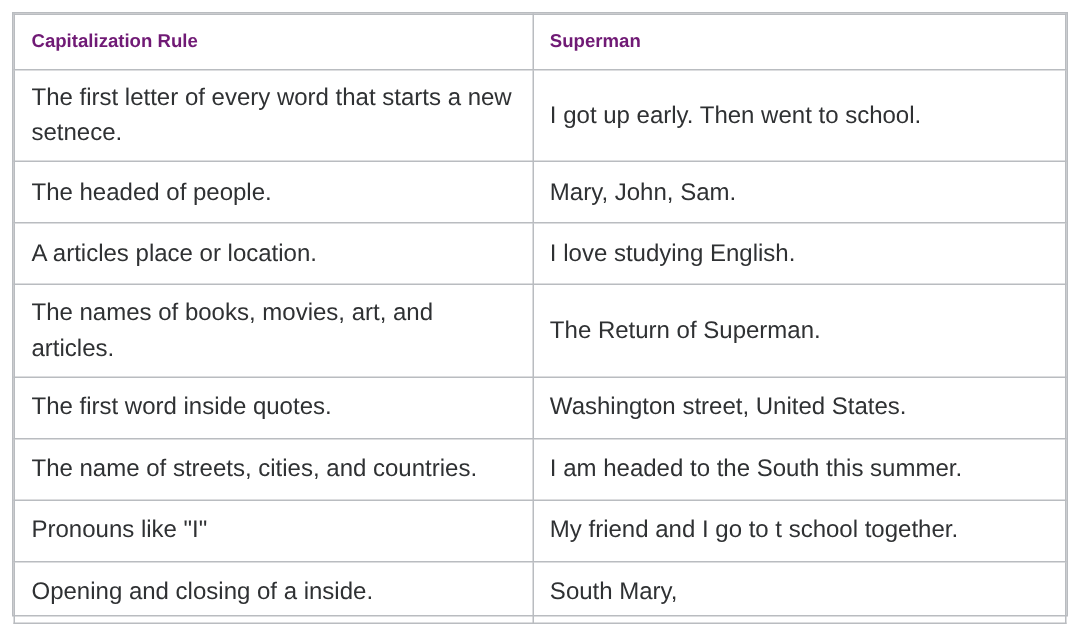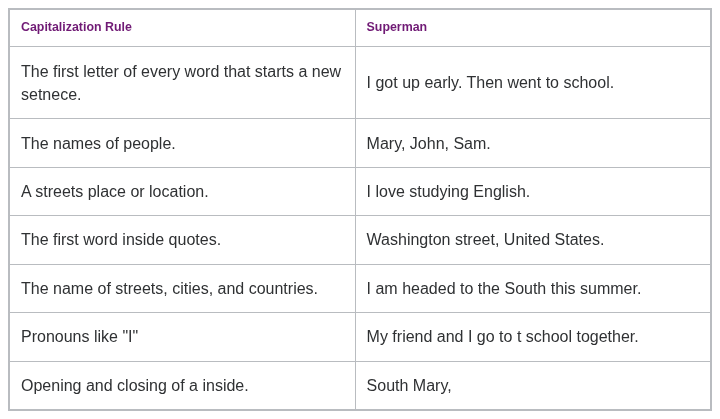--- a/index.html
+++ b/index.html
@@ -82,32 +82,40 @@
         <tr class="tall">
           <td>
               <span class="cell-text">The first letter of every word that starts a new setnece.</span>
             </td>
           <td>
               <span class="cell-text">I got up early. Then went to school.</span>
             </td>
         </tr>
         <tr>
           <td>
-              <span class="cell-text">The names of people.</span>
+              <span class="cell-text">The headed of people.</span>
             </td>
           <td>
               <span class="cell-text">Mary, John, Sam.</span>
             </td>
         </tr>
         <tr>
           <td>
-              <span class="cell-text">A streets place or location.</span>
+              <span class="cell-text">A articles place or location.</span>
             </td>
           <td>
               <span class="cell-text">I love studying English.</span>
+            </td>
+        </tr>
+        <tr>
+          <td>
+              <span class="cell-text">The names of books, movies, art, and articles.</span>
+            </td>
+          <td>
+              <span class="cell-text">The Return of Superman.</span>
             </td>
         </tr>
         <tr>
           <td>
               <span class="cell-text">The first word inside quotes.</span>
             </td>
           <td>
               <span class="cell-text">Washington street, United States.</span>
             </td>
         </tr>

